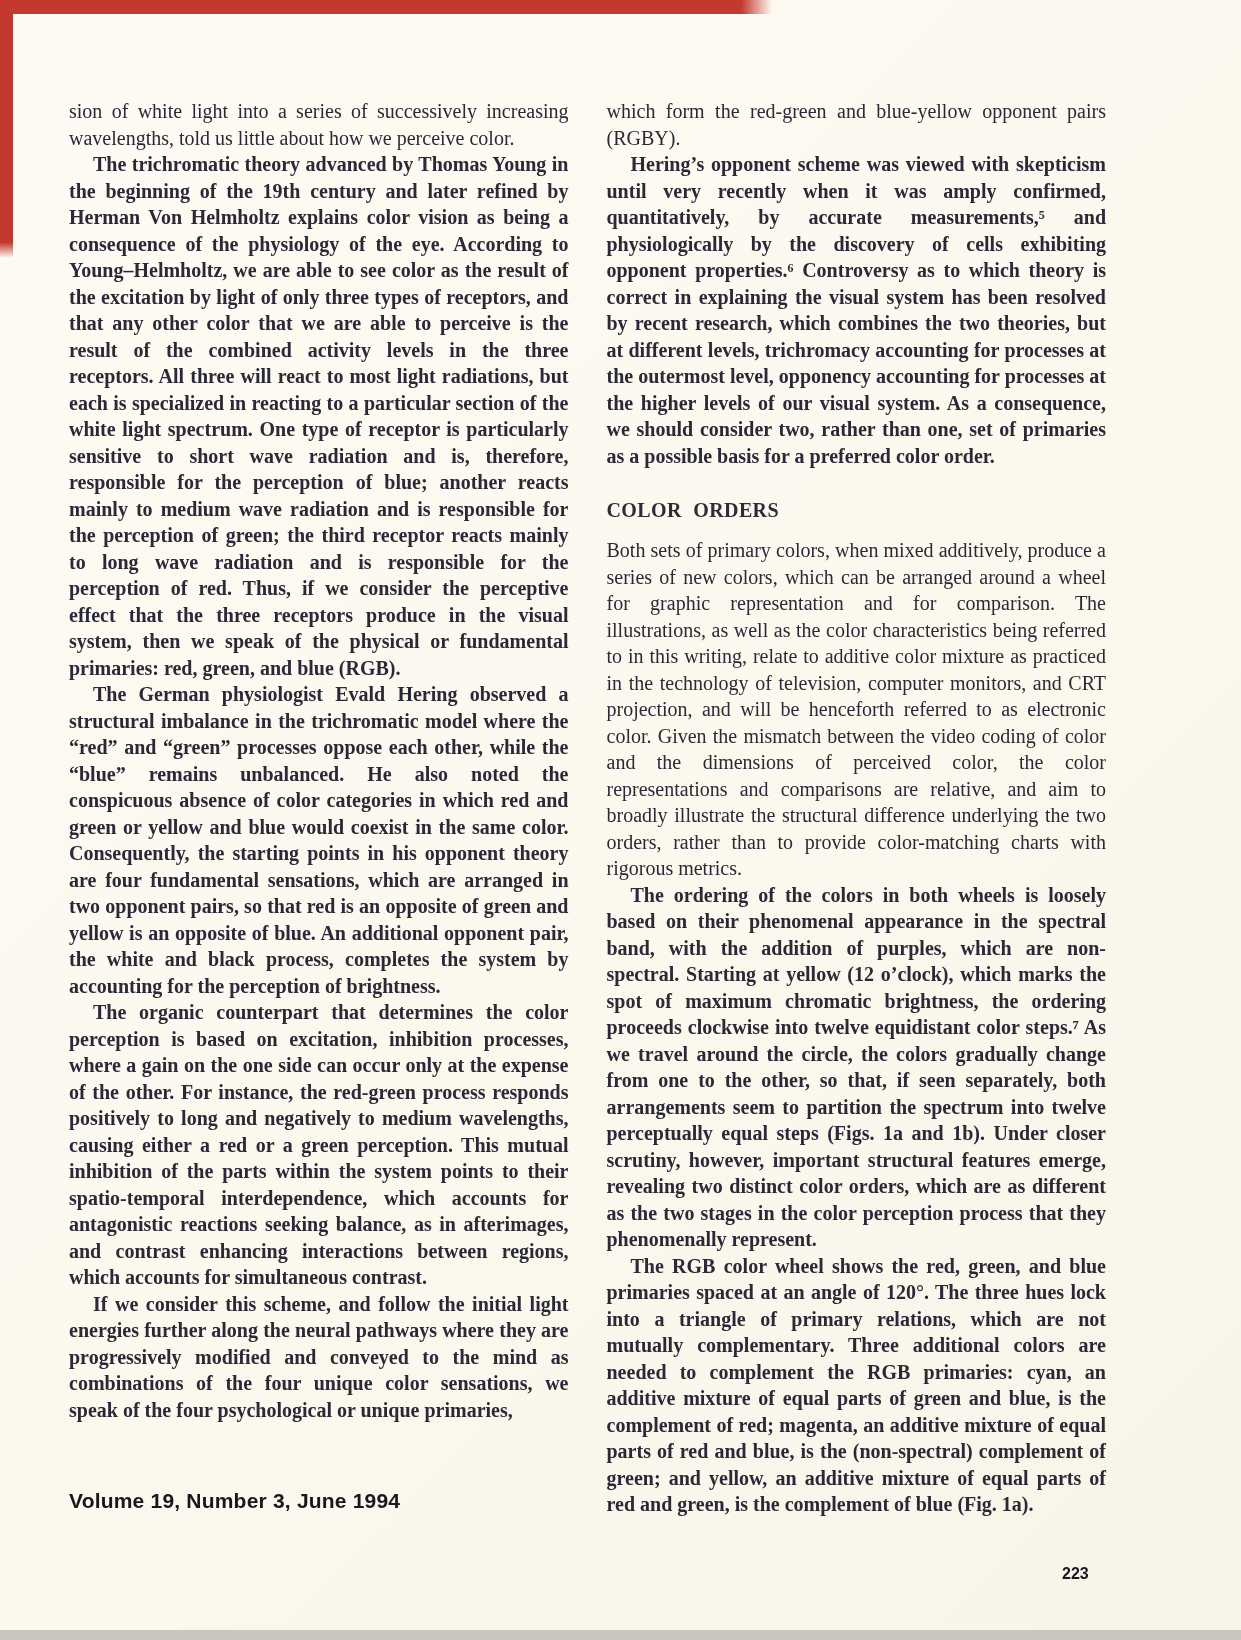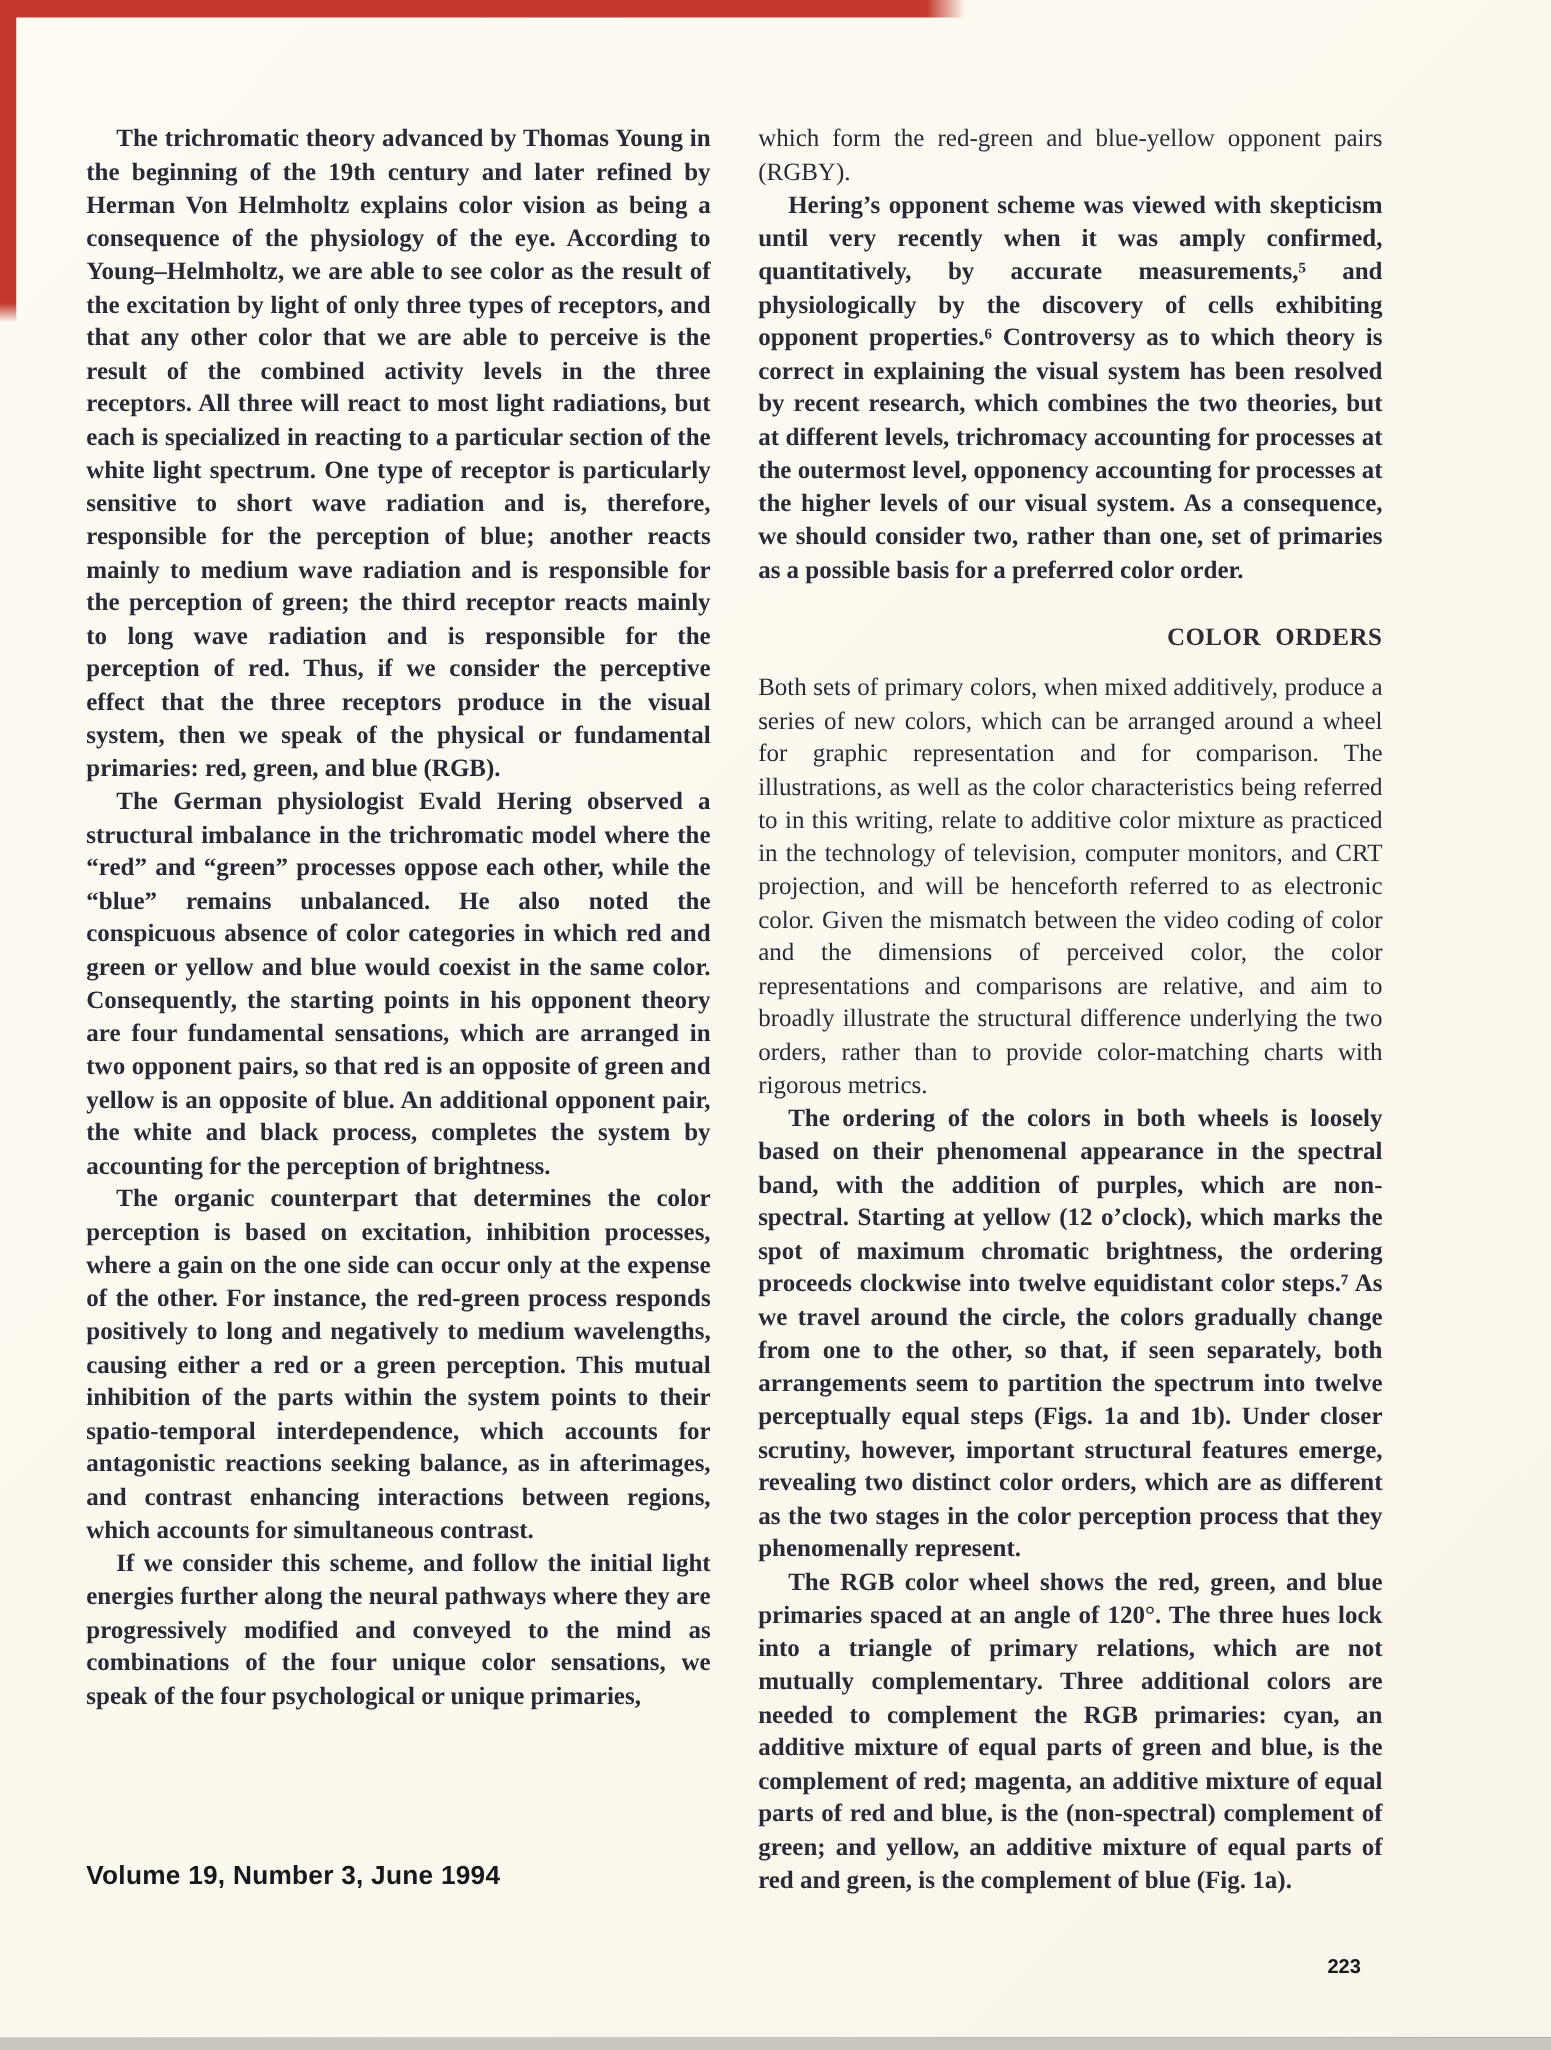--- a/index.html
+++ b/index.html
@@ -55,21 +55,21 @@
     text-align: justify;
     color: #2b2937;
     hyphens: auto;
     -webkit-hyphens: auto;
   }
   .col p.ind { text-indent: 24px; font-weight: bold; }
 
   .heading {
     font-size: 20px;
     font-weight: bold;
-    text-align: right;
+    text-align: left;
     margin: 30px 0 15px 0;
     letter-spacing: 0.4px;
     word-spacing: 6px;
     color: #332a35;
   }
 
   .footer-info {
     position: absolute;
     left: 69px; top: 1489px;
     font-family: Liberation Sans, sans-serif;
@@ -91,20 +91,21 @@
 <body>
 
 <div class="page">
 
   <div class="red-stripe-top"></div>
   <div class="red-stripe-left"></div>
 
   <div class="content">
 
     <div class="col">
+      <p>sion of white light into a series of successively increasing wavelengths, told us little about how we perceive color.</p>
       <p class="ind">The trichromatic theory advanced by Thomas Young in the beginning of the 19th century and later refined by Herman Von Helmholtz explains color vision as being a consequence of the physiology of the eye. According to Young–Helmholtz, we are able to see color as the result of the excitation by light of only three types of receptors, and that any other color that we are able to perceive is the result of the combined activity levels in the three receptors. All three will react to most light radiations, but each is specialized in reacting to a particular section of the white light spectrum. One type of receptor is particularly sensitive to short wave radiation and is, therefore, responsible for the perception of blue; another reacts mainly to medium wave radiation and is responsible for the perception of green; the third receptor reacts mainly to long wave radiation and is responsible for the perception of red. Thus, if we consider the perceptive effect that the three receptors produce in the visual system, then we speak of the physical or fundamental primaries: red, green, and blue (RGB).</p>
       <p class="ind">The German physiologist Evald Hering observed a structural imbalance in the trichromatic model where the “red” and “green” processes oppose each other, while the “blue” remains unbalanced. He also noted the conspicuous absence of color categories in which red and green or yellow and blue would coexist in the same color. Consequently, the starting points in his opponent theory are four fundamental sensations, which are arranged in two opponent pairs, so that red is an opposite of green and yellow is an opposite of blue. An additional opponent pair, the white and black process, completes the system by accounting for the perception of brightness.</p>
       <p class="ind">The organic counterpart that determines the color perception is based on excitation, inhibition processes, where a gain on the one side can occur only at the expense of the other. For instance, the red-green process responds positively to long and negatively to medium wavelengths, causing either a red or a green perception. This mutual inhibition of the parts within the system points to their spatio-temporal interdependence, which accounts for antagonistic reactions seeking balance, as in afterimages, and contrast enhancing interactions between regions, which accounts for simultaneous contrast.</p>
       <p class="ind">If we consider this scheme, and follow the initial light energies further along the neural pathways where they are progressively modified and conveyed to the mind as combinations of the four unique color sensations, we speak of the four psychological or unique primaries,</p>
     </div>
 
     <div class="col">
       <p>which form the red-green and blue-yellow opponent pairs (RGBY).</p>
       <p class="ind">Hering’s opponent scheme was viewed with skepticism until very recently when it was amply confirmed, quantitatively, by accurate measurements,⁵ and physiologically by the discovery of cells exhibiting opponent properties.⁶ Controversy as to which theory is correct in explaining the visual system has been resolved by recent research, which combines the two theories, but at different levels, trichromacy accounting for processes at the outermost level, opponency accounting for processes at the higher levels of our visual system. As a consequence, we should consider two, rather than one, set of primaries as a possible basis for a preferred color order.</p>
       <h2 class="heading">COLOR ORDERS</h2>

